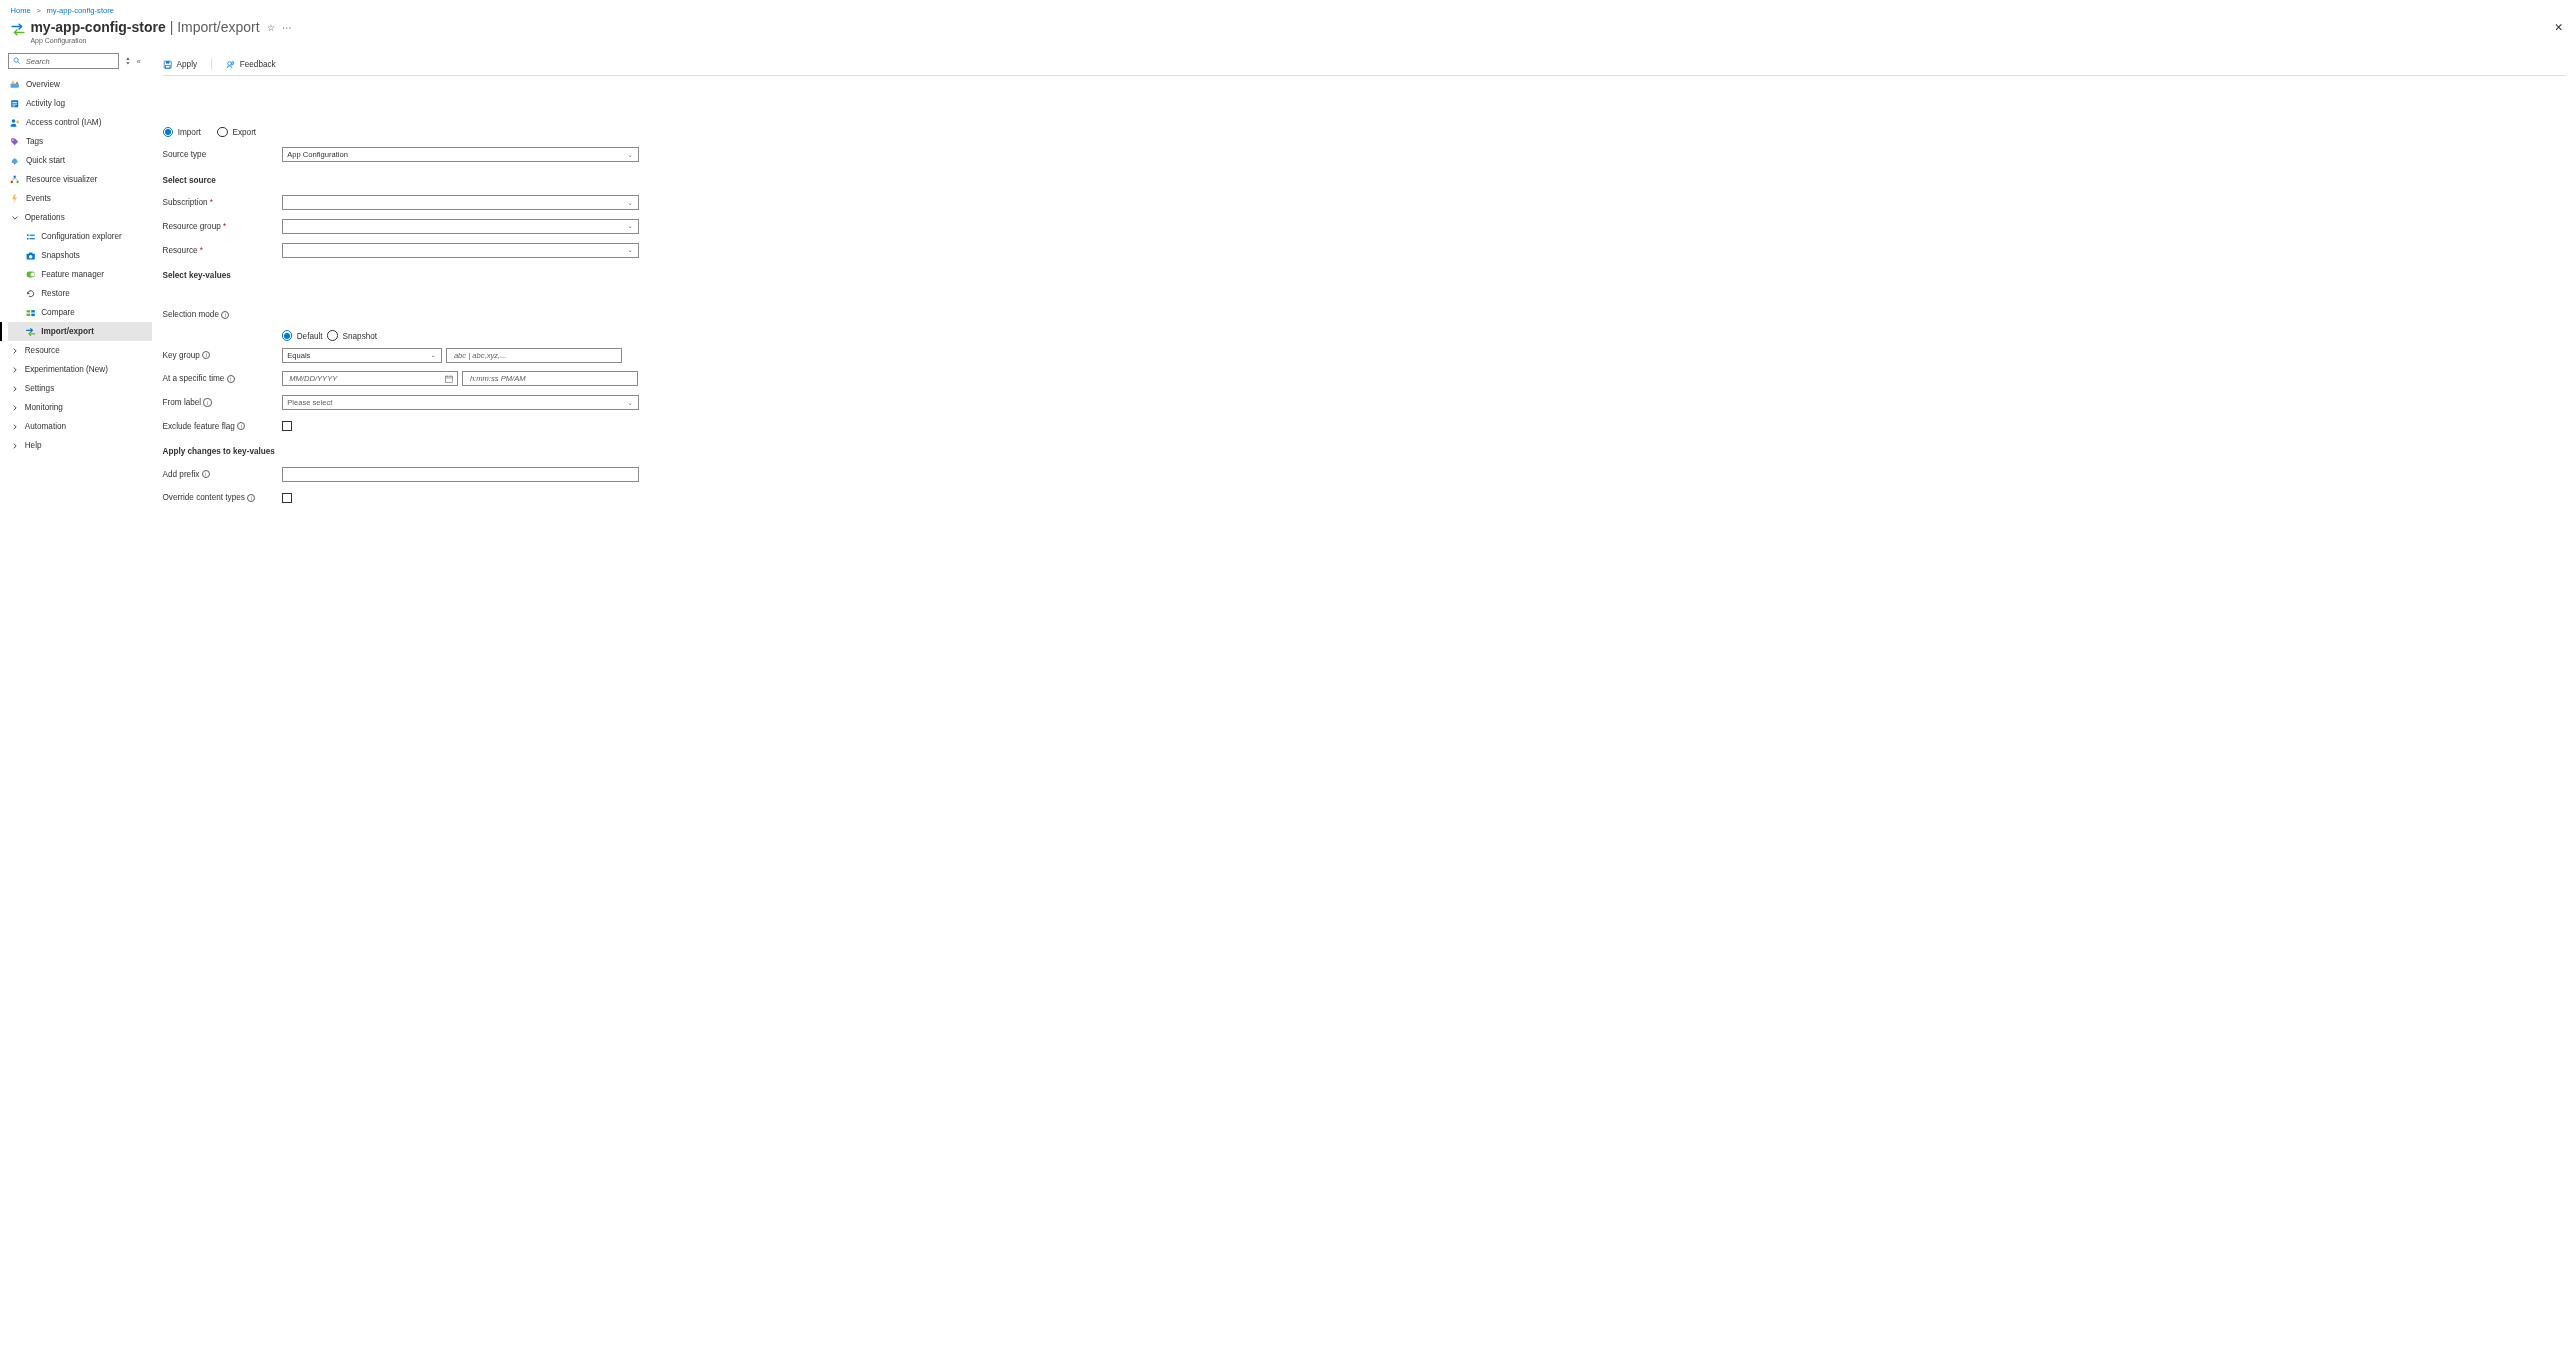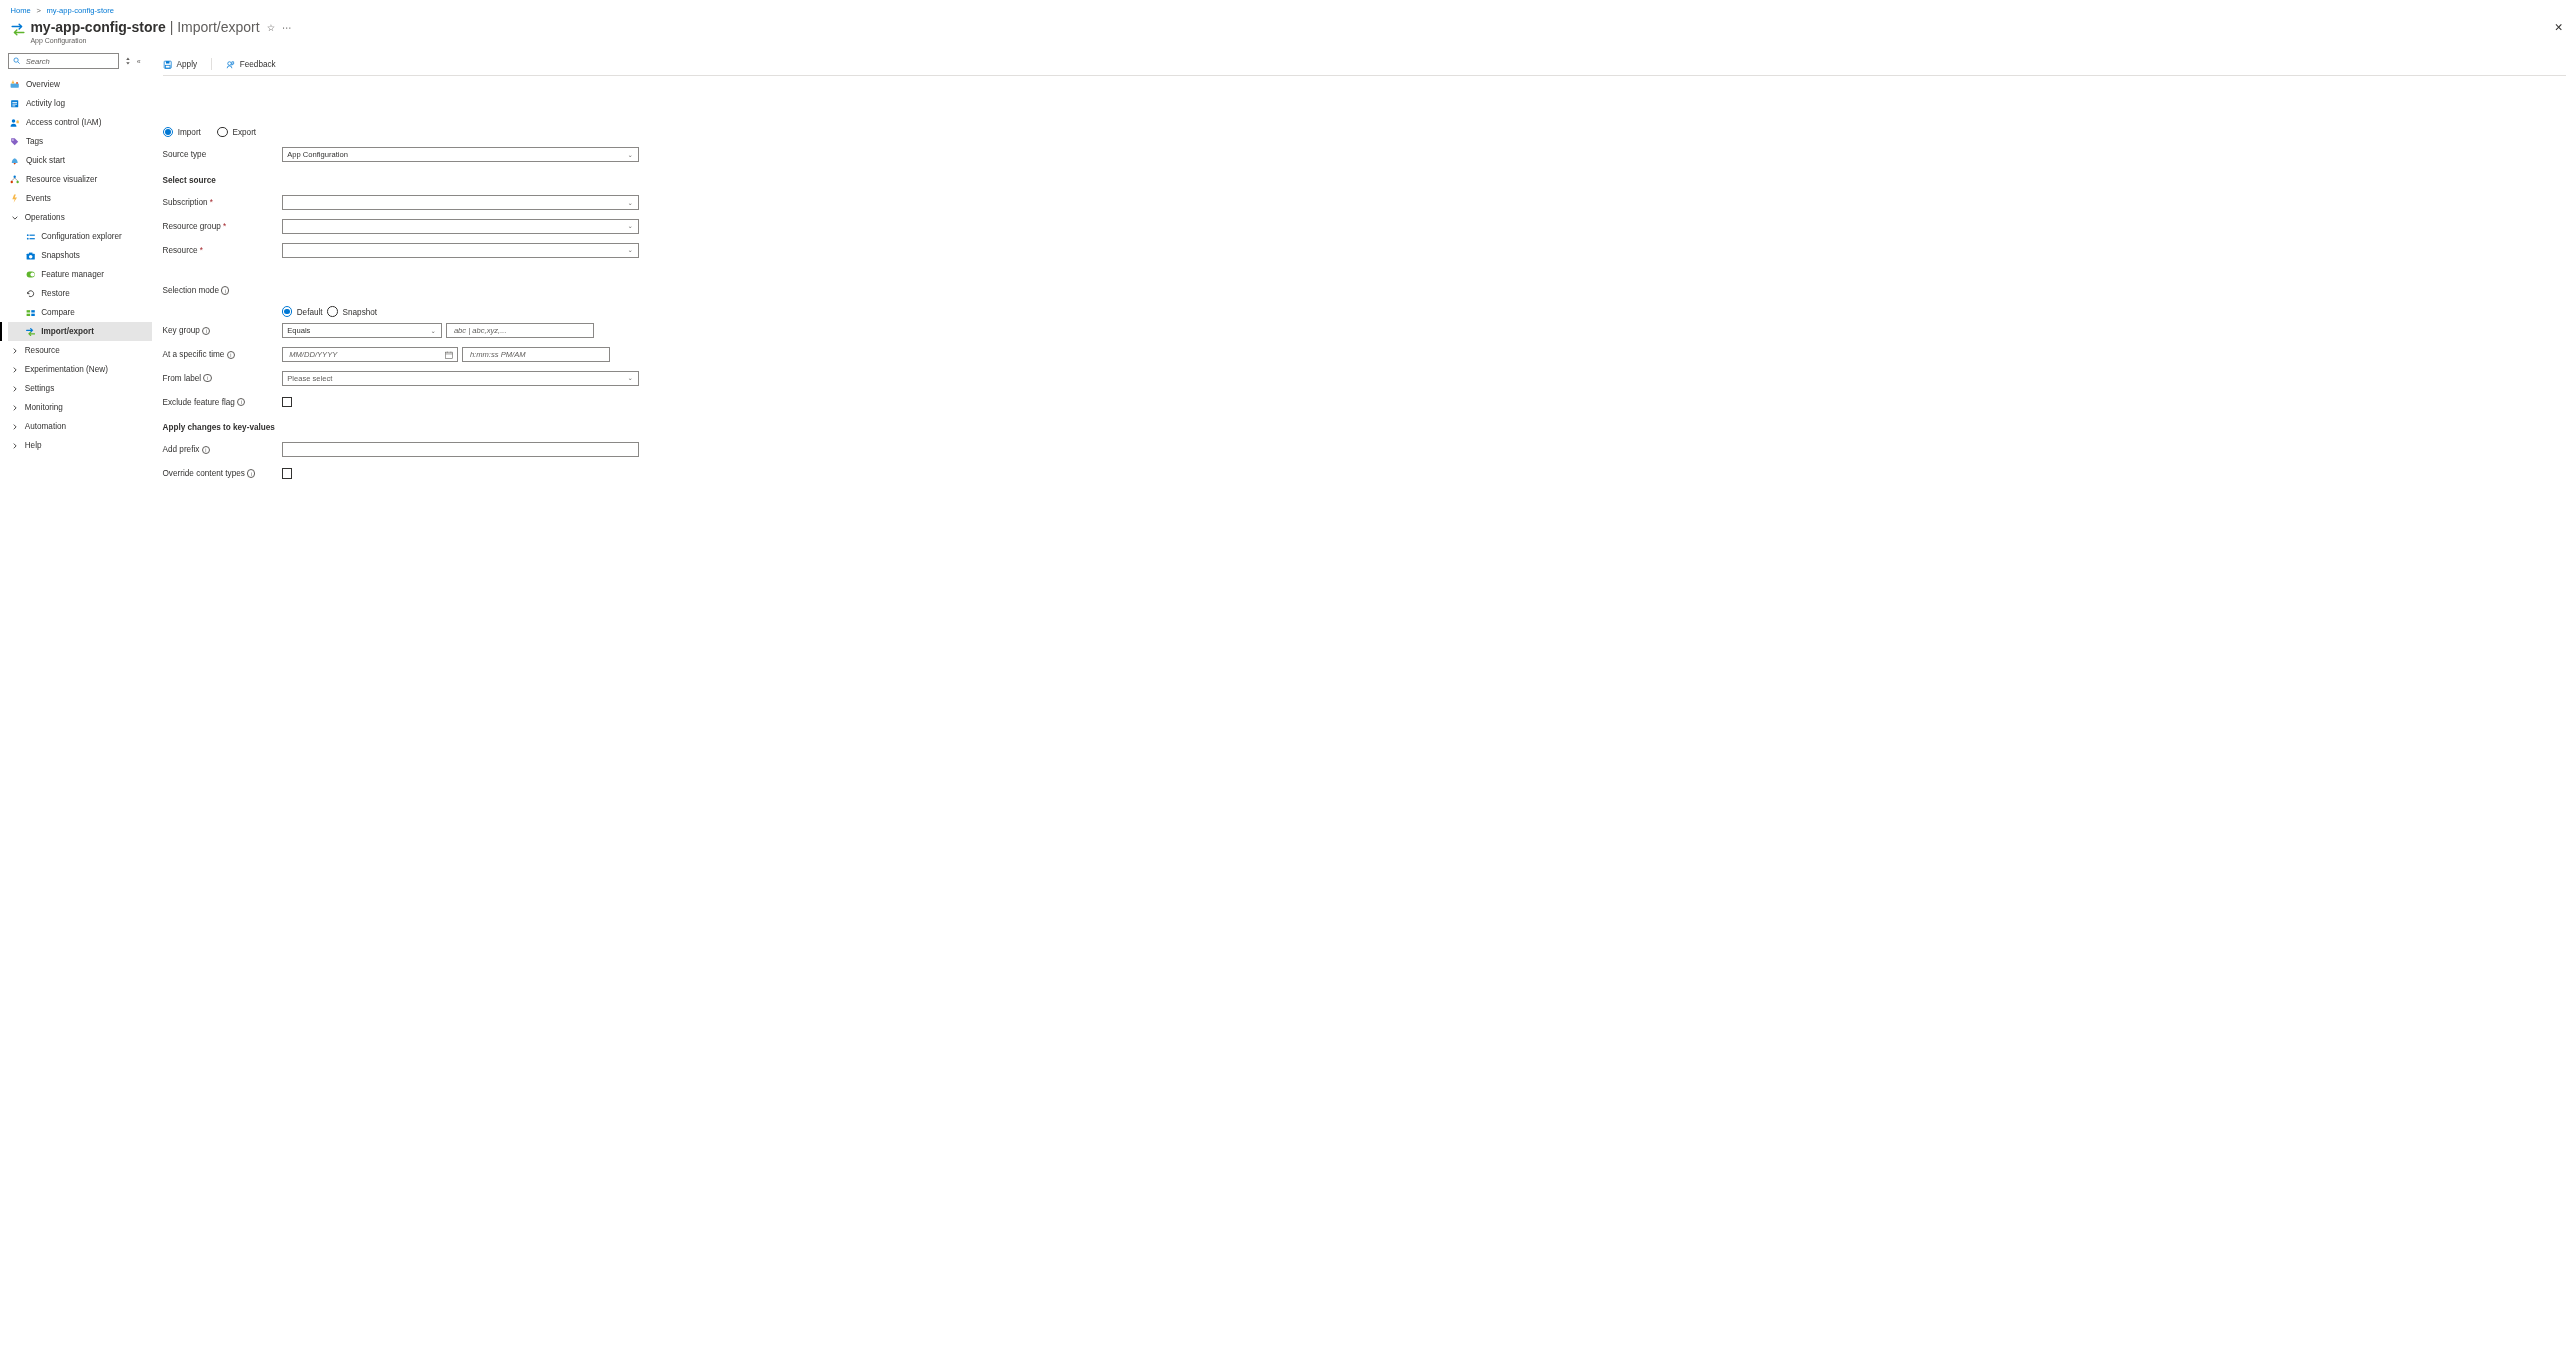--- a/index.html
+++ b/index.html
@@ -75,21 +75,21 @@
   .info-icon { display:inline-flex; width:8.2px; height:8.2px; border:0.6px solid var(--text-sub); border-radius:50%; font-size:5.3px; align-items:center; justify-content:center; color:var(--text-sub); cursor:default;}
   .form-field { display:flex; gap:4.7px; }
 
   .select-box, .text-input { height:15px; border:0.6px solid var(--border); background:#fff; display:flex; align-items:center; padding:0 4.7px; font-size:7.6px; position:relative; }
   .select-box { width:357px; cursor:pointer; justify-content:space-between; color: var(--text); }
   .select-box .placeholder { color: var(--text-sub); }
   .select-box .chev-down { color: var(--text-sub); font-size:6.4px; }
   .select-small { width:160px; }
   .text-input input { border:none; outline:none; width:100%; font-size:7.6px; font-family: inherit; background:transparent; }
   .text-input input::placeholder { color: var(--text-sub); font-style:italic; }
-  .text-300 { width:148px; }
+  .text-300 { width:176px; }
   .date-box { width:176px; position:relative; }
   .date-icon { position:absolute; right:3.5px; color: var(--text-sub); }
 
   .checkbox { width:10.5px; height:10.5px; border:0.6px solid var(--text); cursor:pointer; background:#fff; }
 
   svg { display:block; }
 </style>
 </head>
 <body>
 
@@ -410,20 +410,21 @@
           <span class="req">*</span>
         </div>
       <div class="form-field">
         <div class="select-box">
           <span></span>
             <span class="chev-down">⌄</span>
         </div>
       </div>
     </div>
 
+    <div class="section-title">Select key-values</div>
 
     <div class="form-row">
       <div class="form-label">
         <span>Selection mode</span>
         <span class="info-icon">i</span>
       </div>
       <div class="form-field radio-row" style="margin:0;">
         <label class="radio">
           <span class="radio-circle checked"></span>
           <span>Default</span>

